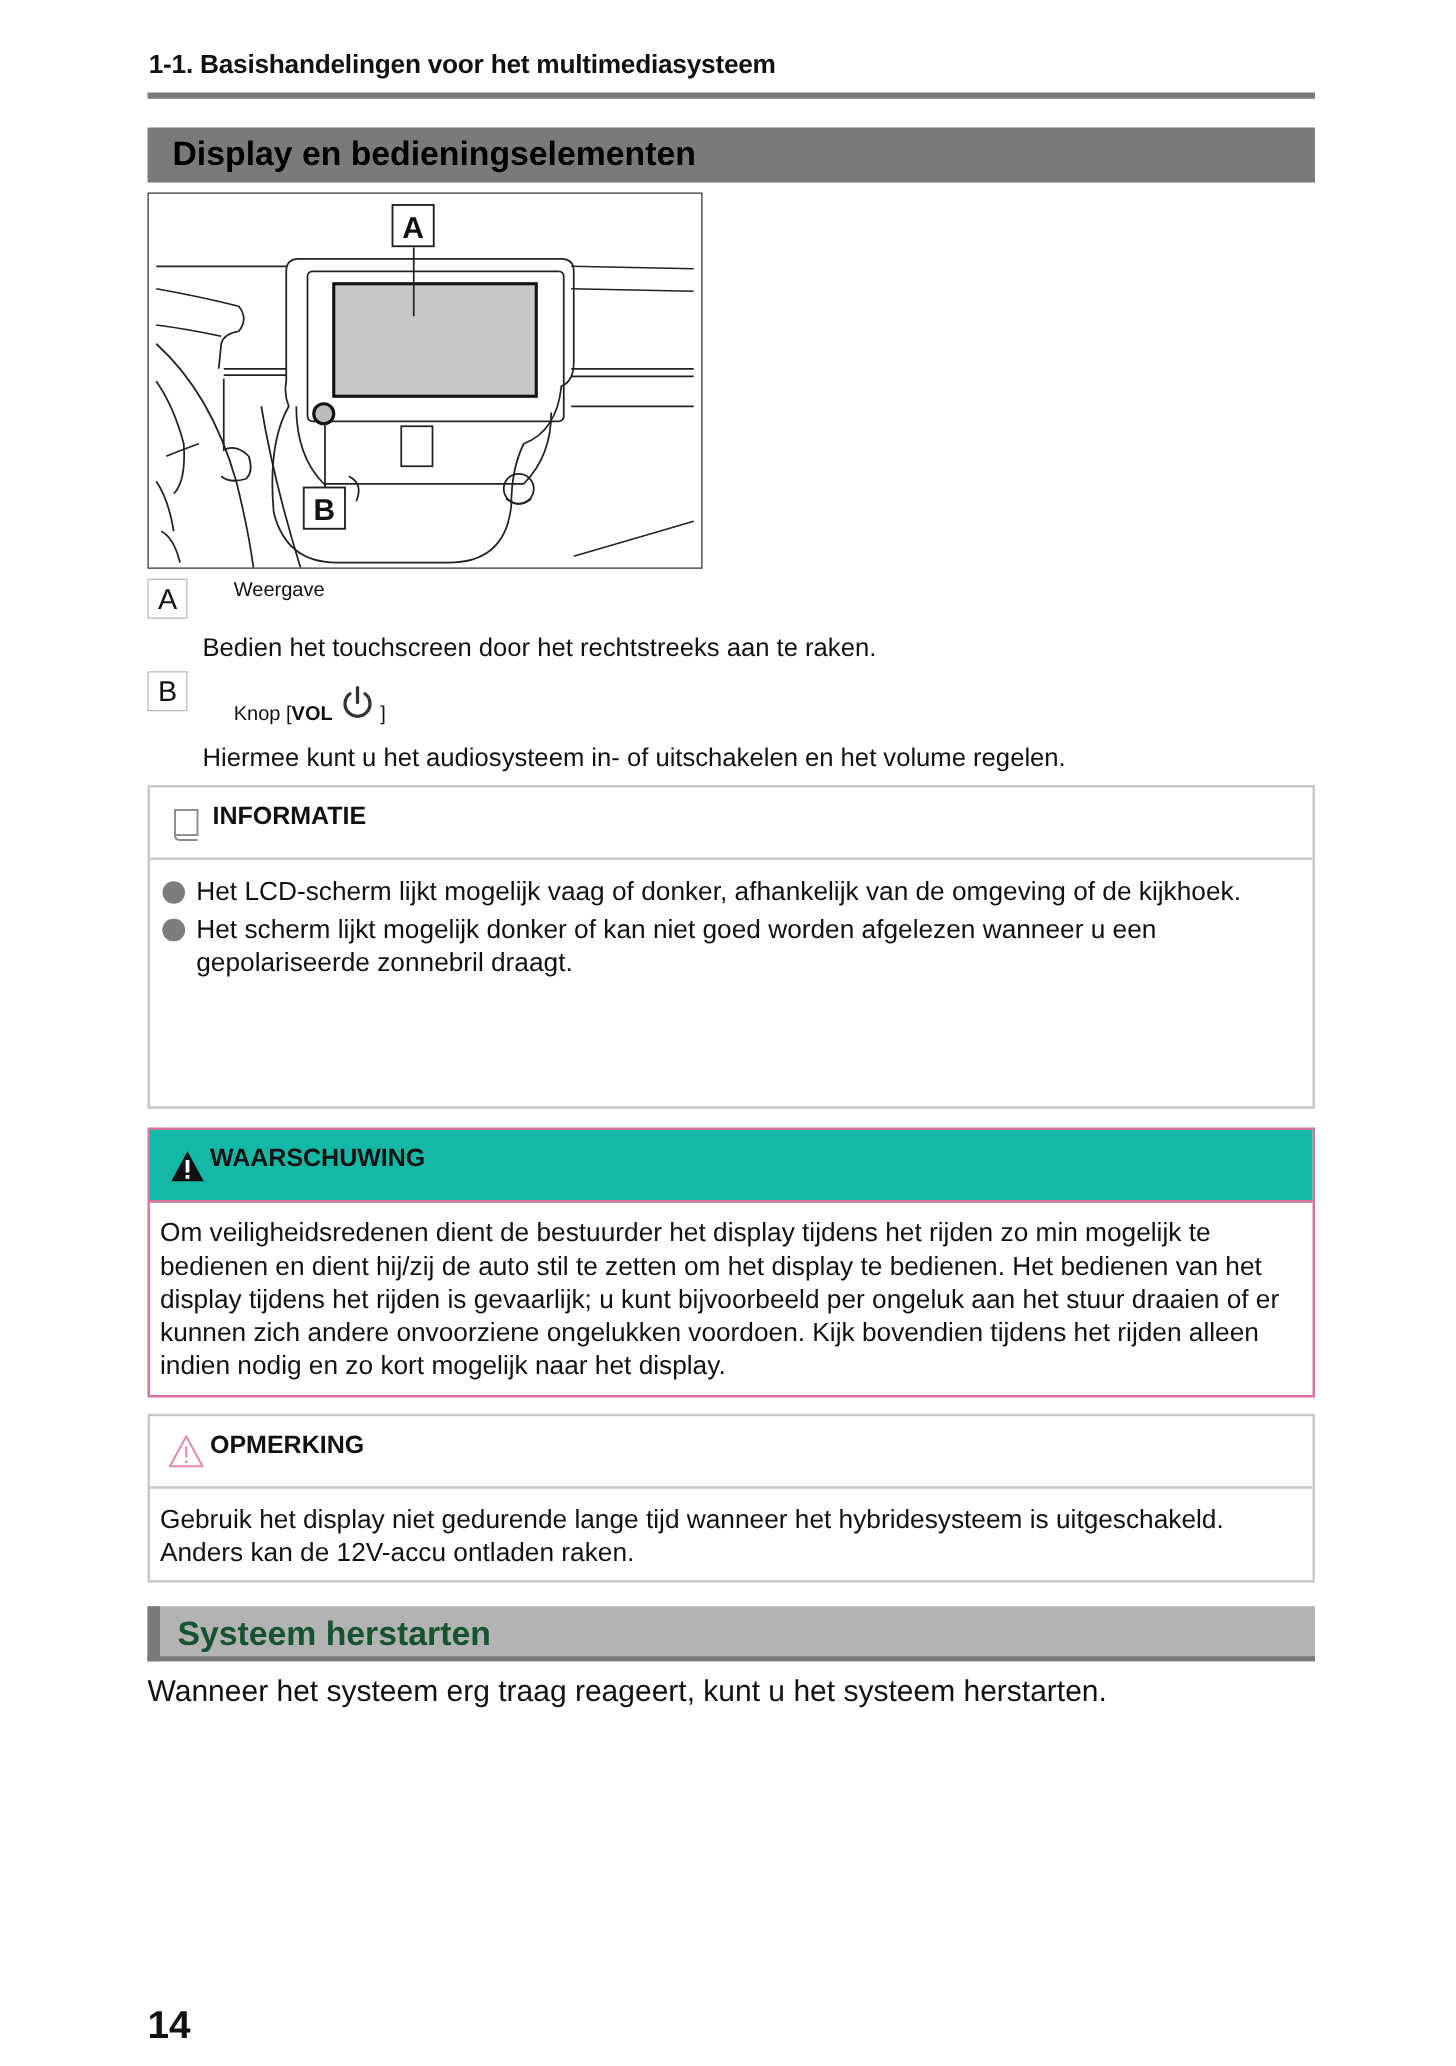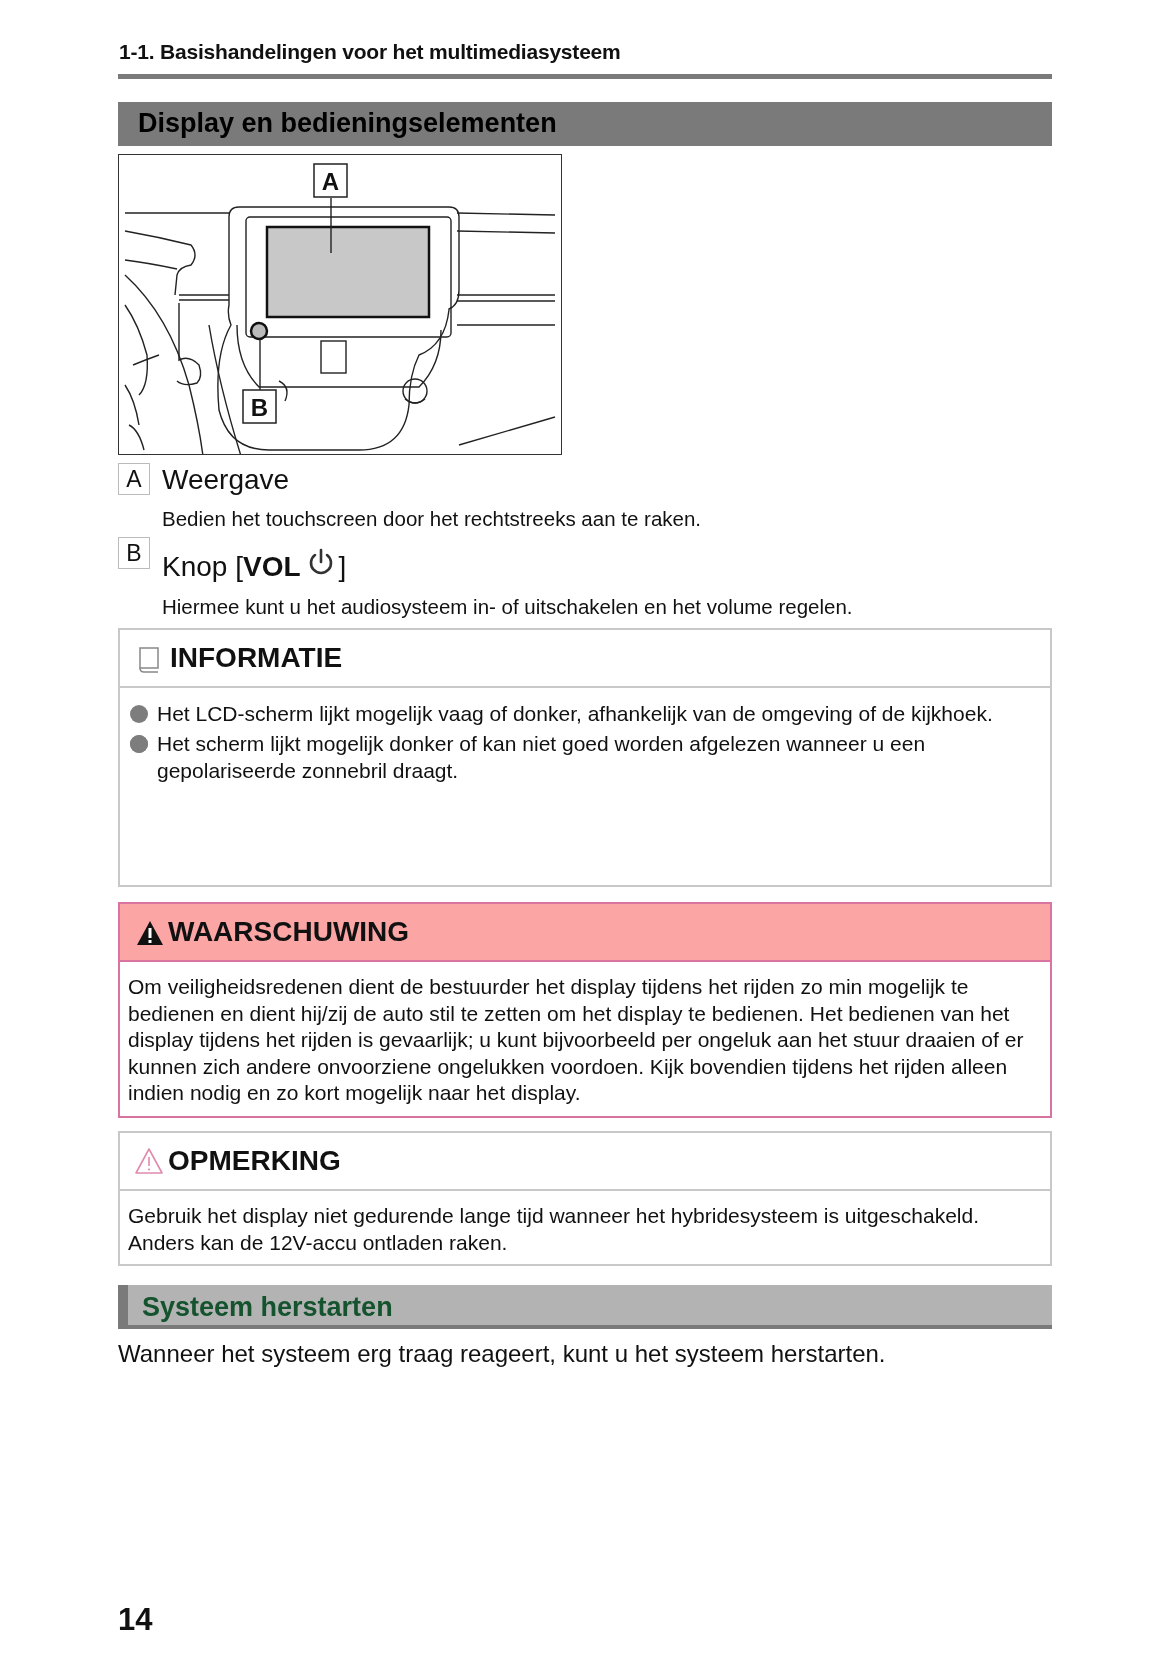--- a/index.html
+++ b/index.html
@@ -6,33 +6,33 @@
   body { width: 1165px; height: 1653px; position: relative; overflow: hidden;
          font-family: "Liberation Sans", sans-serif; color: #111; }
   .abs { position: absolute; }
   .chapter { left: 119px; top: 40px; font-size: 21px; font-weight: bold; letter-spacing: -0.2px; }
   .chapter-rule { left: 118px; top: 74px; width: 934px; height: 5px; background: #7a7a7a; }
   .section-bar { left: 118px; top: 102px; width: 934px; height: 44px; background: #7a7a7a; }
   .section-bar span { position: absolute; left: 20px; top: 6px; color: #000000; font-size: 27px; font-weight: bold; }
   .figure { left: 118px; top: 154px; width: 444px; height: 301px; border: 1.5px solid #333; box-sizing: border-box; background: #fff; overflow: hidden; }
   .legend-box { width: 32px; height: 32px; border: 1px solid #bbb; box-sizing: border-box; font-size: 23px;
                 display: flex; align-items: center; justify-content: center; }
-  .legend-title { font-size: 28px; }
+  .legend-title { font-size: 16px; margin-left: 25px; }
   .legend-desc { font-size: 20.5px; }
   .vol-bold { font-weight: bold; }
   .power-icon { display: inline-block; vertical-align: -2px; margin: 0 4px 0 6px; }
   .box { left: 118px; width: 934px; box-sizing: border-box; }
   .info-box { top: 628px; height: 259px; border: 2px solid #c8c8c8; }
   .info-head { height: 56px; border-bottom: 2px solid #c8c8c8; position: relative; }
-  .box-title { position: absolute; left: 50px; top: 12px; font-size: 28px; font-weight: bold; }
+  .box-title { position: absolute; left: 50px; top: 12px; font-size: 20px; font-weight: bold; }
   .info-list { position: absolute; left: 0; top: 70px; width: 100%; }
   .info-item { position: relative; padding-left: 37px; padding-right: 50px; font-size: 21px; line-height: 27px; margin-bottom: 3px; }
   .bullet { position: absolute; left: 10px; top: 5px; width: 18px; height: 18px; border-radius: 50%; background: #7d7d7d; }
   .warn-box { top: 902px; height: 216px; border: 2px solid #d8749f; }
-  .warn-head { height: 56px; background: #fca5a5; border-bottom: 2px solid #d8749f; position: relative; text-decoration: underline; }
+  .warn-head { height: 56px; background: #14b8a6; border-bottom: 2px solid #d8749f; position: relative; text-decoration: underline; }
   .box-body { position: absolute; left: 8px; right: 12px; font-size: 21px; line-height: 26.5px; }
   .note-box { top: 1131px; height: 135px; border: 2px solid #c8c8c8; }
   .note-head { height: 56px; border-bottom: 2px solid #c8c8c8; position: relative; }
   .sub-bar { left: 118px; top: 1285px; width: 934px; height: 44px; background: #b3b3b3; border-left: 10px solid #7a7a7a; border-bottom: 4px solid #7a7a7a; box-sizing: border-box; }
   .sub-bar span { position: absolute; left: 14px; top: 7px; font-size: 27px; font-weight: bold; color: #14532d; }
   .restart-text { left: 118px; top: 1340px; font-size: 24px; }
   .page-number { left: 118px; top: 1602px; font-size: 31px; font-weight: 900; }
 </style>
 </head>
 <body>

